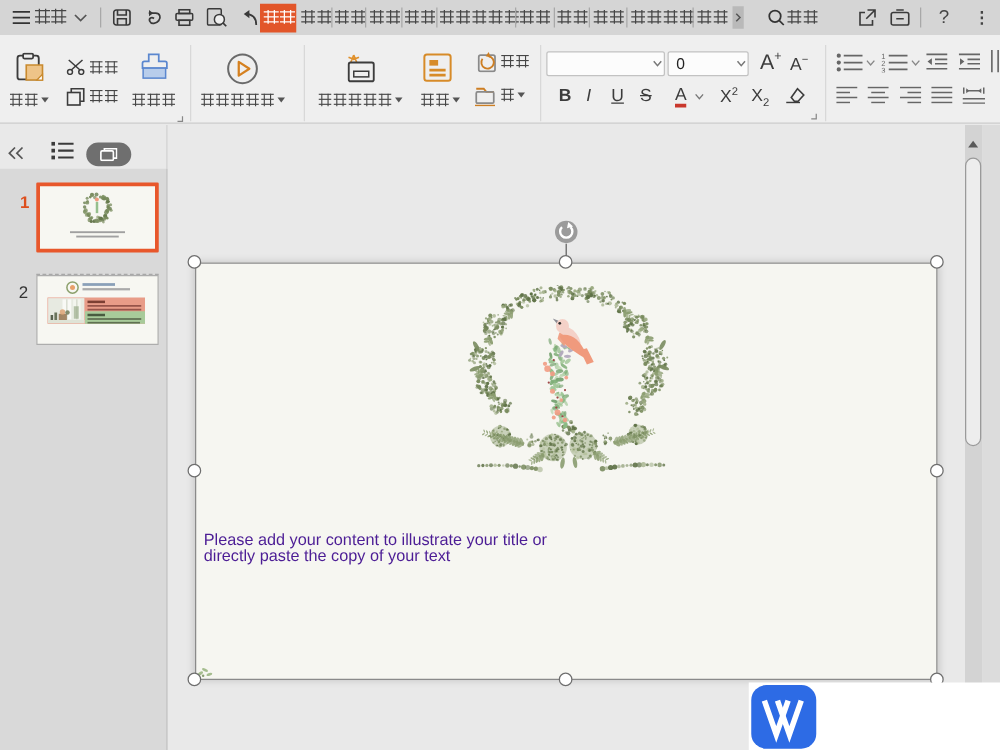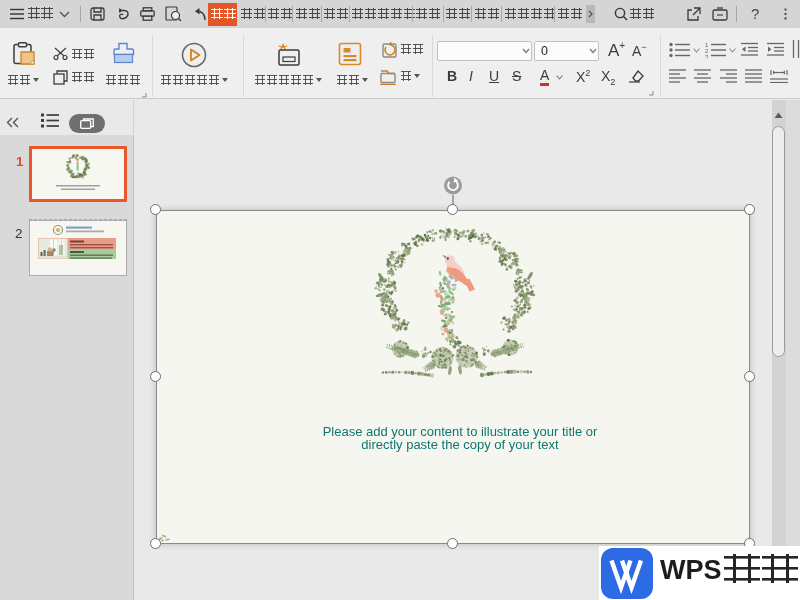--- a/index.html
+++ b/index.html
@@ -1736,21 +1736,21 @@
       <polygon points="92.0,52.0 97.5,50.5 103.0,61.5 97.5,63.5" fill="#f09a7d"></polygon>
     </svg>
 <svg class="abs" style="left:157px;top:531px" width="14" height="12" viewBox="0 0 14 12">
       <g fill="#9db784" opacity="0.9">
         <ellipse cx="3" cy="8" rx="2.8" ry="1.2" transform="rotate(-35 3 8)"></ellipse>
         <ellipse cx="7" cy="5" rx="2.6" ry="1.1" transform="rotate(25 7 5)"></ellipse>
         <ellipse cx="10.5" cy="8.5" rx="2.4" ry="1.1" transform="rotate(-15 10.5 8.5)"></ellipse>
         <circle cx="5.5" cy="9.5" r="1" fill="#7d9565"></circle>
       </g>
     </svg>
-<div class="abs" style="left:163px;top:424.5px;width:594px;text-align:center;font-size:13px;line-height:13.8px;color:#0f766e">Please add your content to illustrate your title or<br>directly paste the copy of your text</div>
+<div class="abs" style="left:163px;top:424.5px;width:594px;font-size:13px;line-height:13.8px;color:#4c1d95">Please add your content to illustrate your title or<br>directly paste the copy of your text</div>
 
 <svg class="abs" style="left:442.5px;top:176px" width="20" height="30" viewBox="0 0 20 30">
       <line x1="10" y1="19" x2="10" y2="29" stroke="#777" stroke-width="1.2"></line>
       <circle cx="10" cy="9.5" r="9" fill="#9b9b9b"></circle>
       <path d="M6.6 5.7 A4.9 4.9 0 1 0 13.4 5.7" fill="none" stroke="#fff" stroke-width="1.9"></path>
       <path d="M11.6 1.6 L15.4 5.2 L10.6 6.6 Z" fill="#fff"></path>
     </svg>
 
 <div class="hdl" style="left:150px;top:204px"></div>
 <div class="hdl" style="left:446.5px;top:204px"></div>
@@ -1769,14 +1769,13 @@
     </svg>
 
 <div id="wpsblk"></div>
 <div id="wpsicon"></div>
 <svg class="abs" style="left:601px;top:548px" width="52" height="51" viewBox="0 0 52 51">
       <g stroke="#fff" stroke-width="4.4" fill="none" stroke-linejoin="miter">
         <path d="M10.5 12.5 L20 39.5 L29.5 12.5"></path>
         <path d="M21 12.5 L30.5 39.5 L40 12.5"></path>
       </g>
     </svg>
-<span id="wpstxt">WPS<i class="cjkL"></i><i class="cjkL"></i></span>
 
 </div>
 </body></html>

